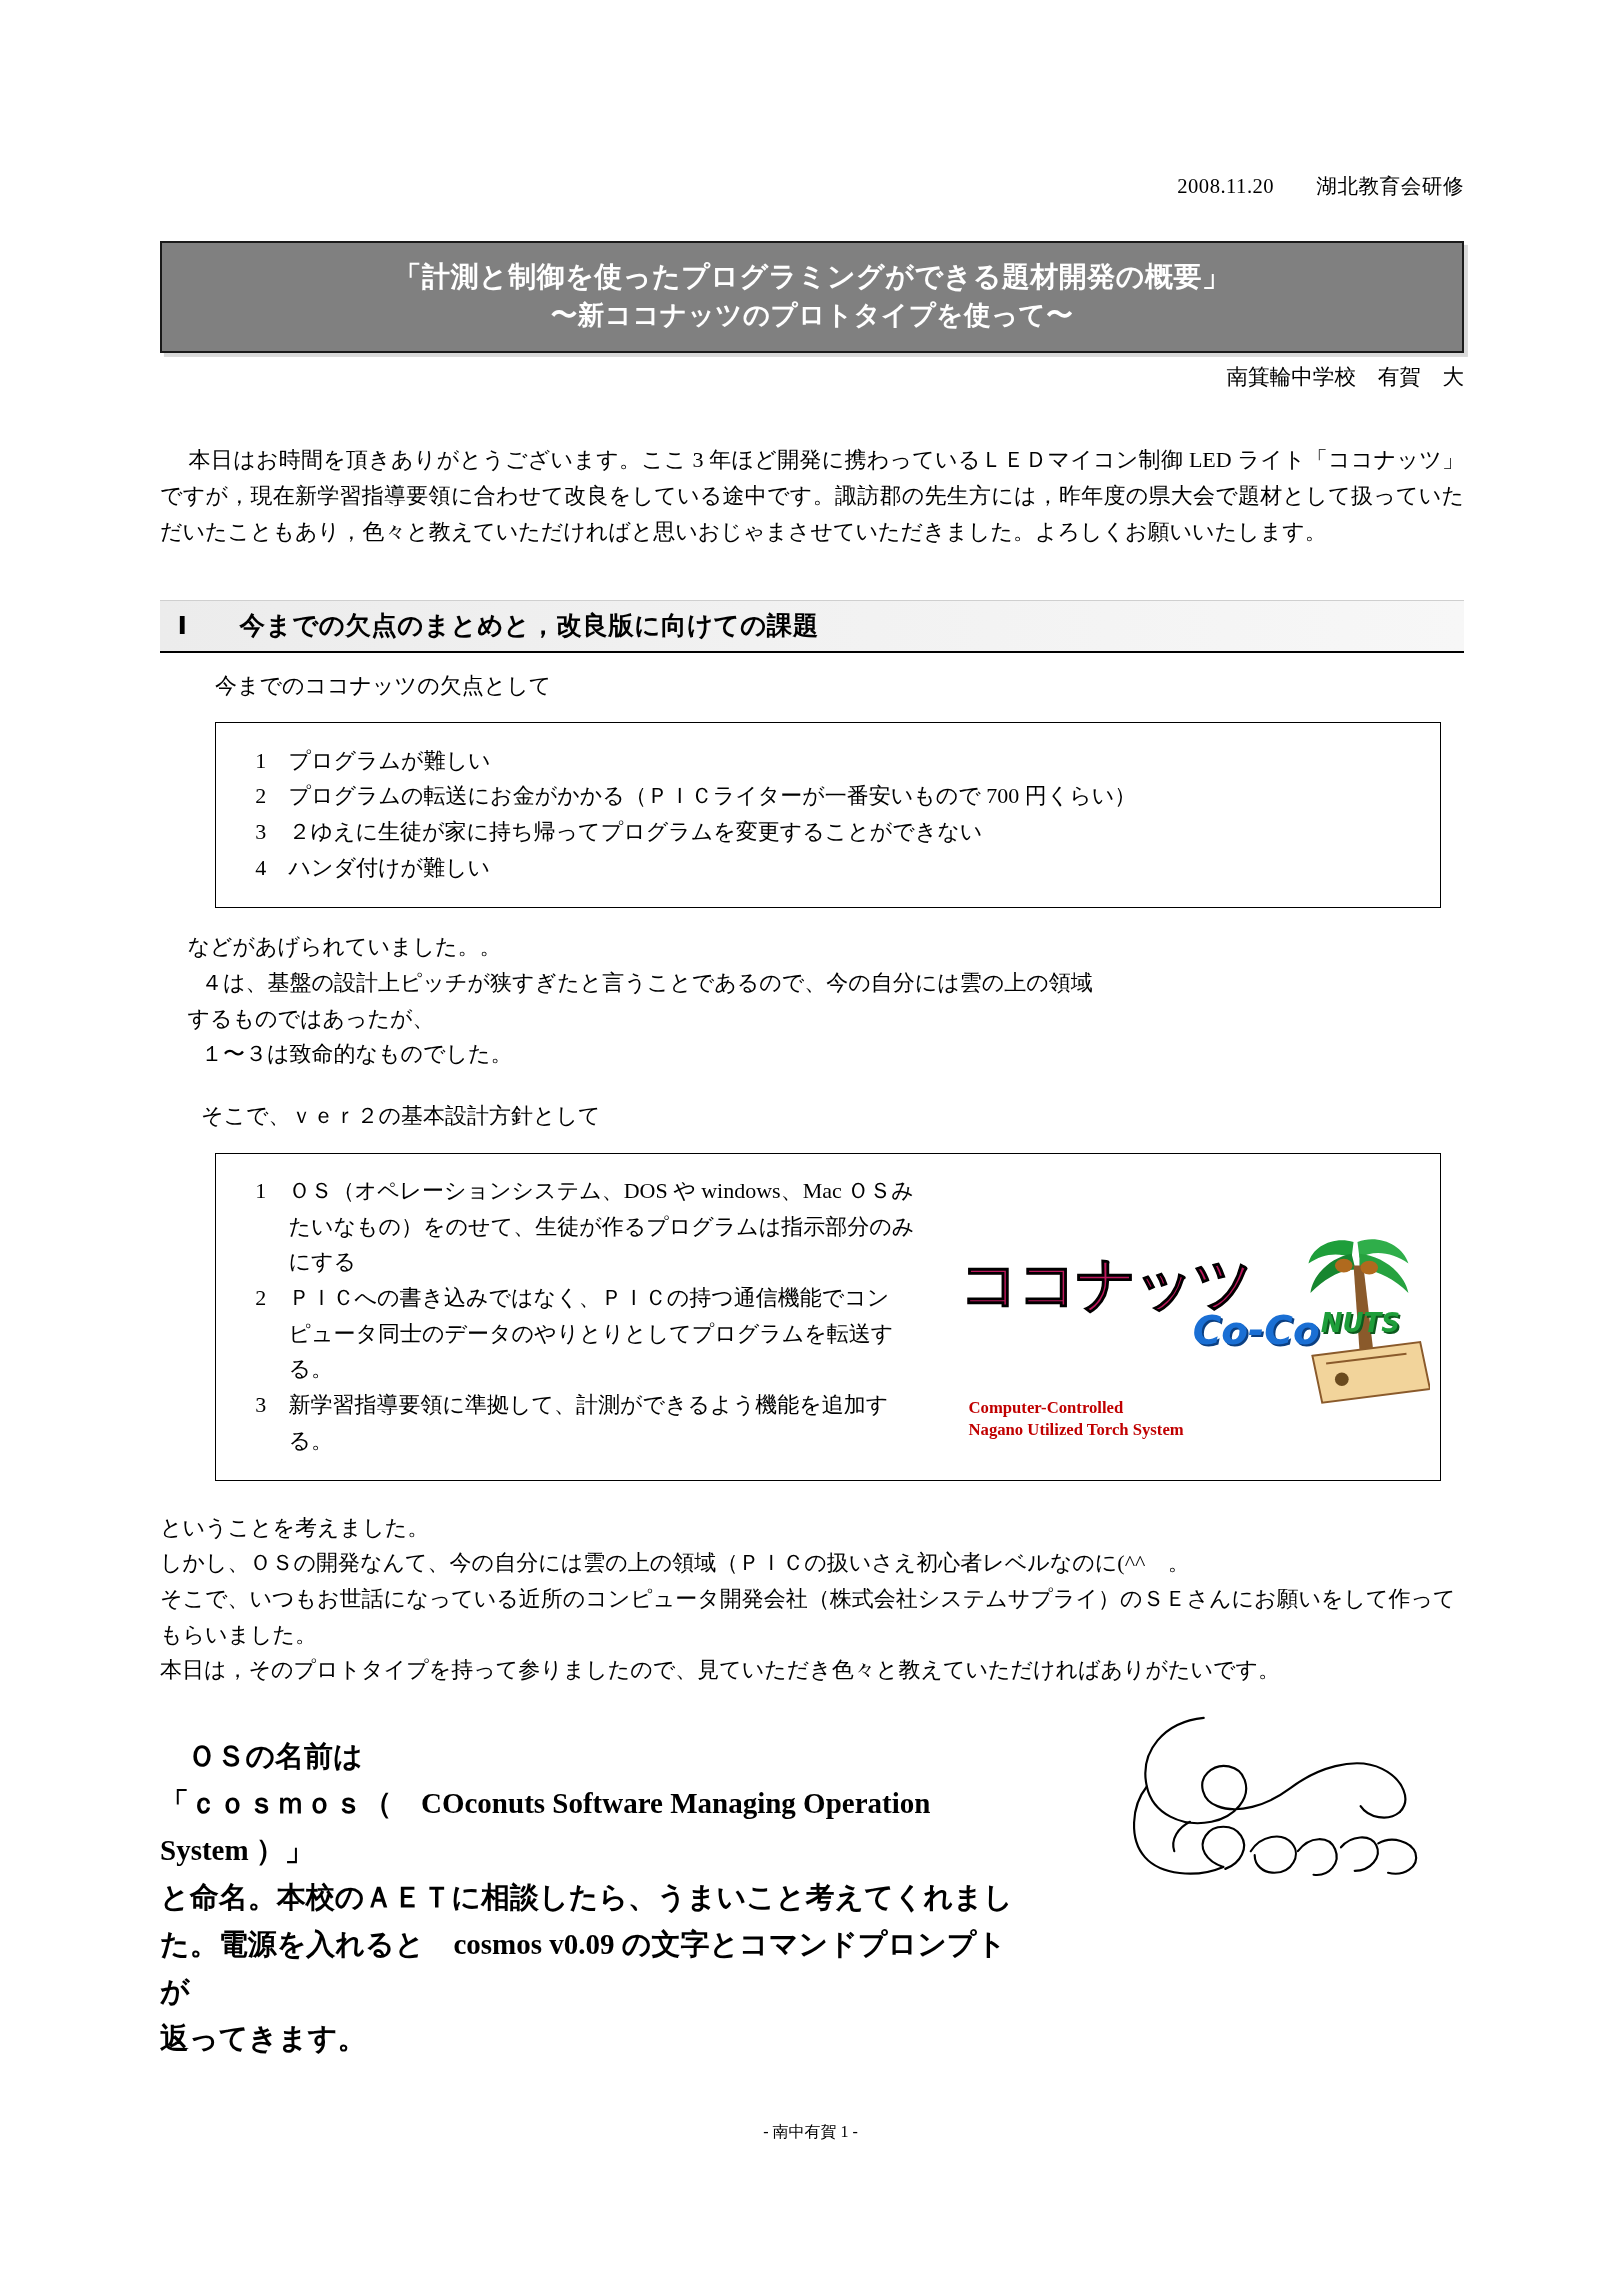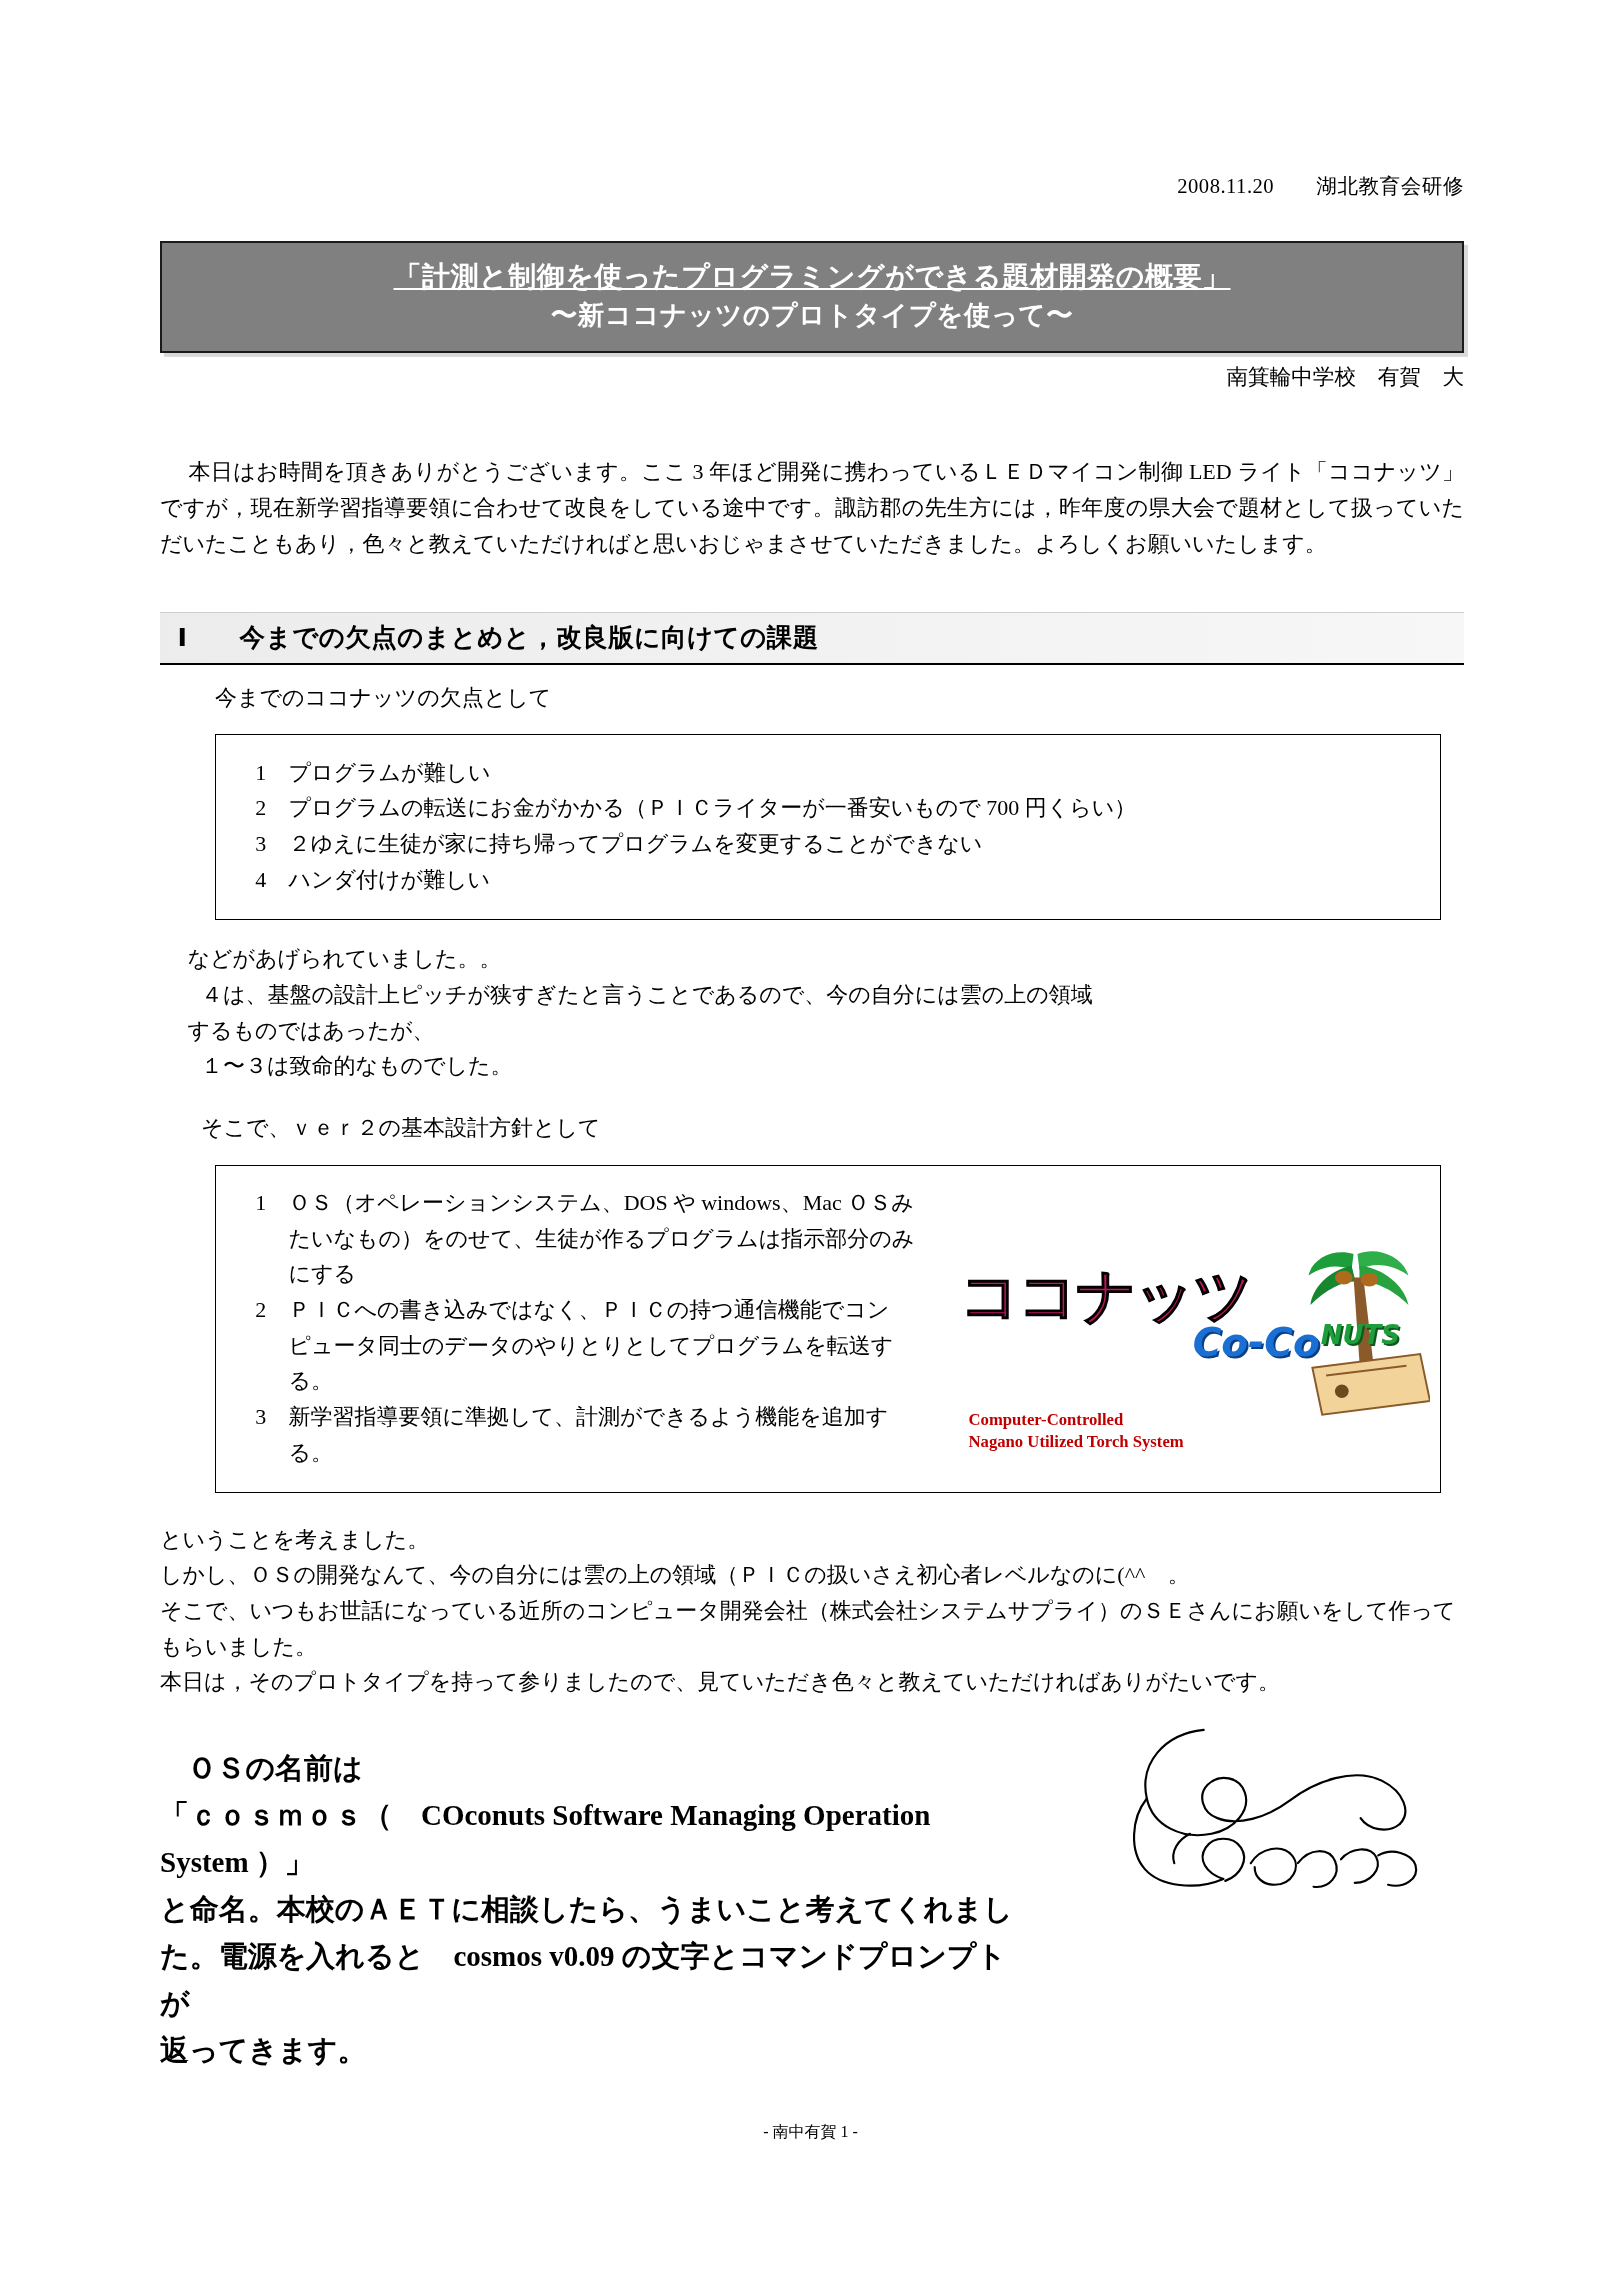--- a/index.html
+++ b/index.html
@@ -47,40 +47,39 @@
     text-align: center;
     padding: 13.7px 9.8px 17.6px 9.8px;
     font-family: "DejaVu Sans", "Liberation Sans", sans-serif;
     font-weight: bold;
     box-shadow: 3.9px 3.9px 0 #d9d9d9;
   }
   .title-box .t1 {
     font-size: 28px;
     line-height: 1.45;
     letter-spacing: 0.5px;
-    text-decoration: underline;
   }
   .title-box .t2 {
     font-size: 26.5px;
     line-height: 1.35;
     letter-spacing: 0.5px;
   }
 
   .author-line {
     text-align: right;
     font-size: 21.6px;
     margin-top: 9.8px;
     white-space: pre;
   }
 
   .para {
     font-size: 22px;
     line-height: 1.62;
     text-align: justify;
-    margin-top: 12px;
+    margin-top: 0;
   }
   .para.indent { text-indent: 1.3em; }
 
   .block-gap-1 { height: 51px; }
 
   
   .section-head {
     background: linear-gradient(to right, #ececec, #f7f7f7);
     border-bottom: 2.5px solid #000;
     border-top: 1px solid #cfcfcf;

